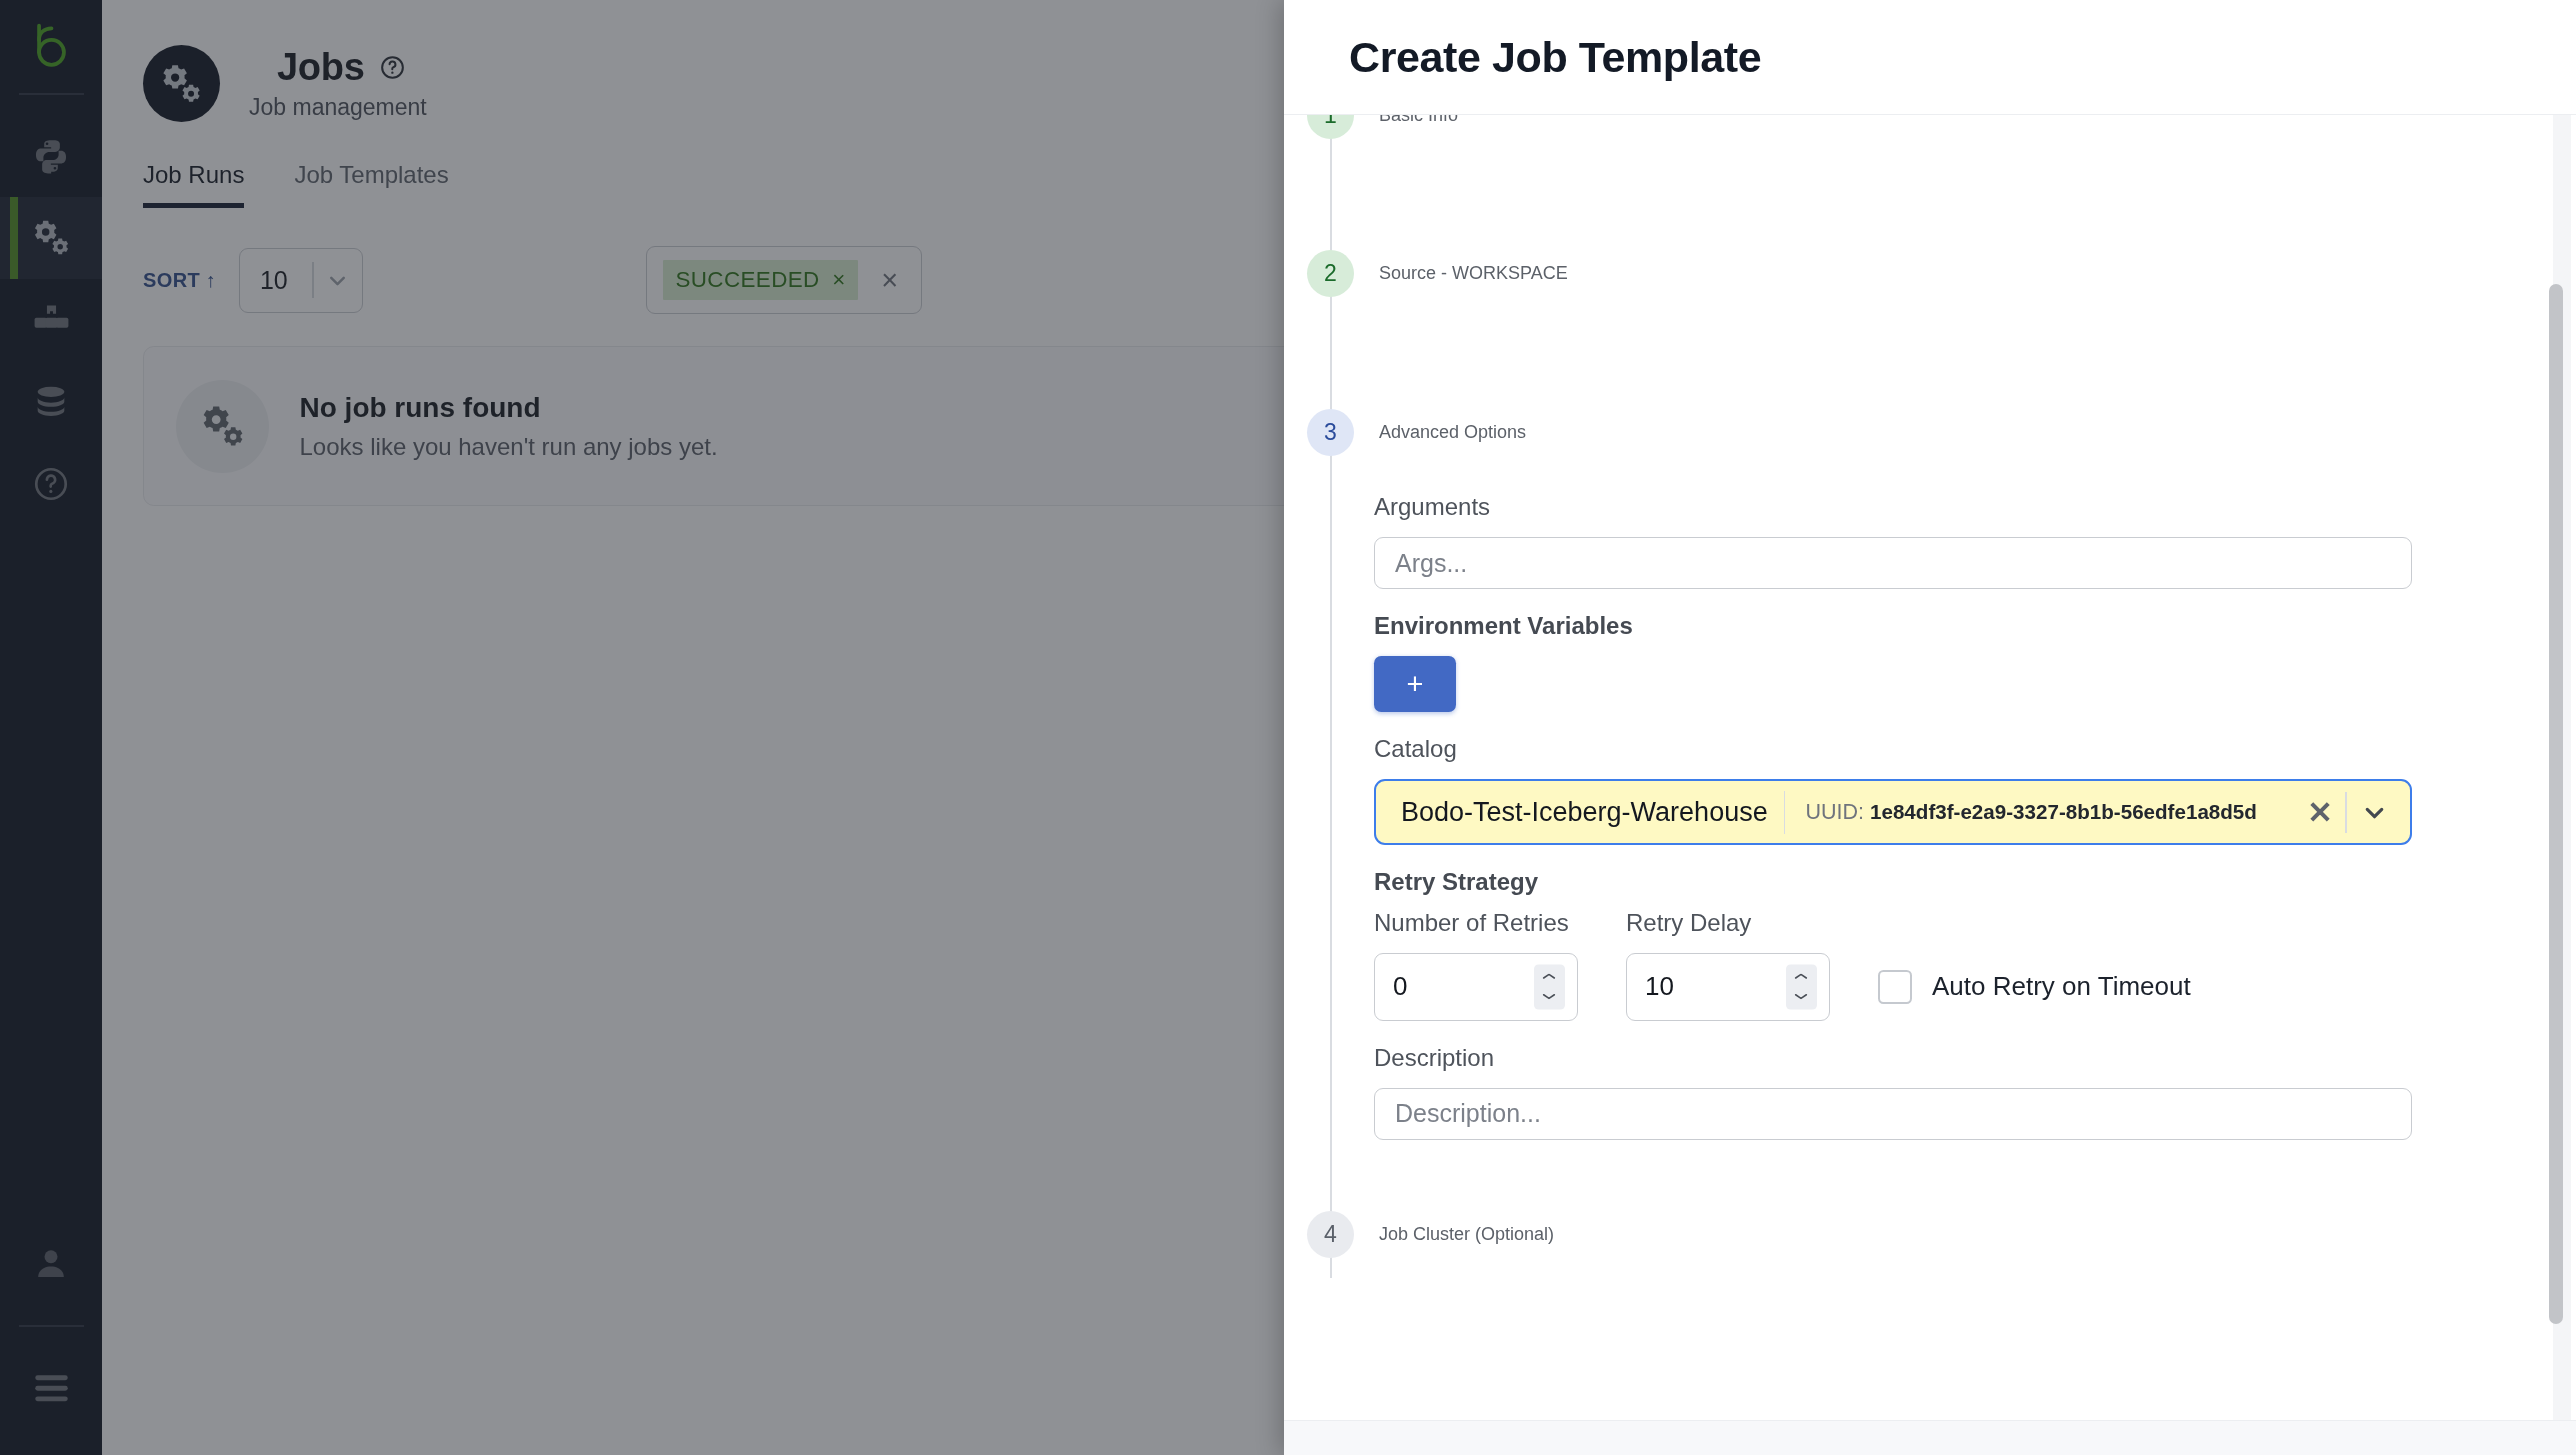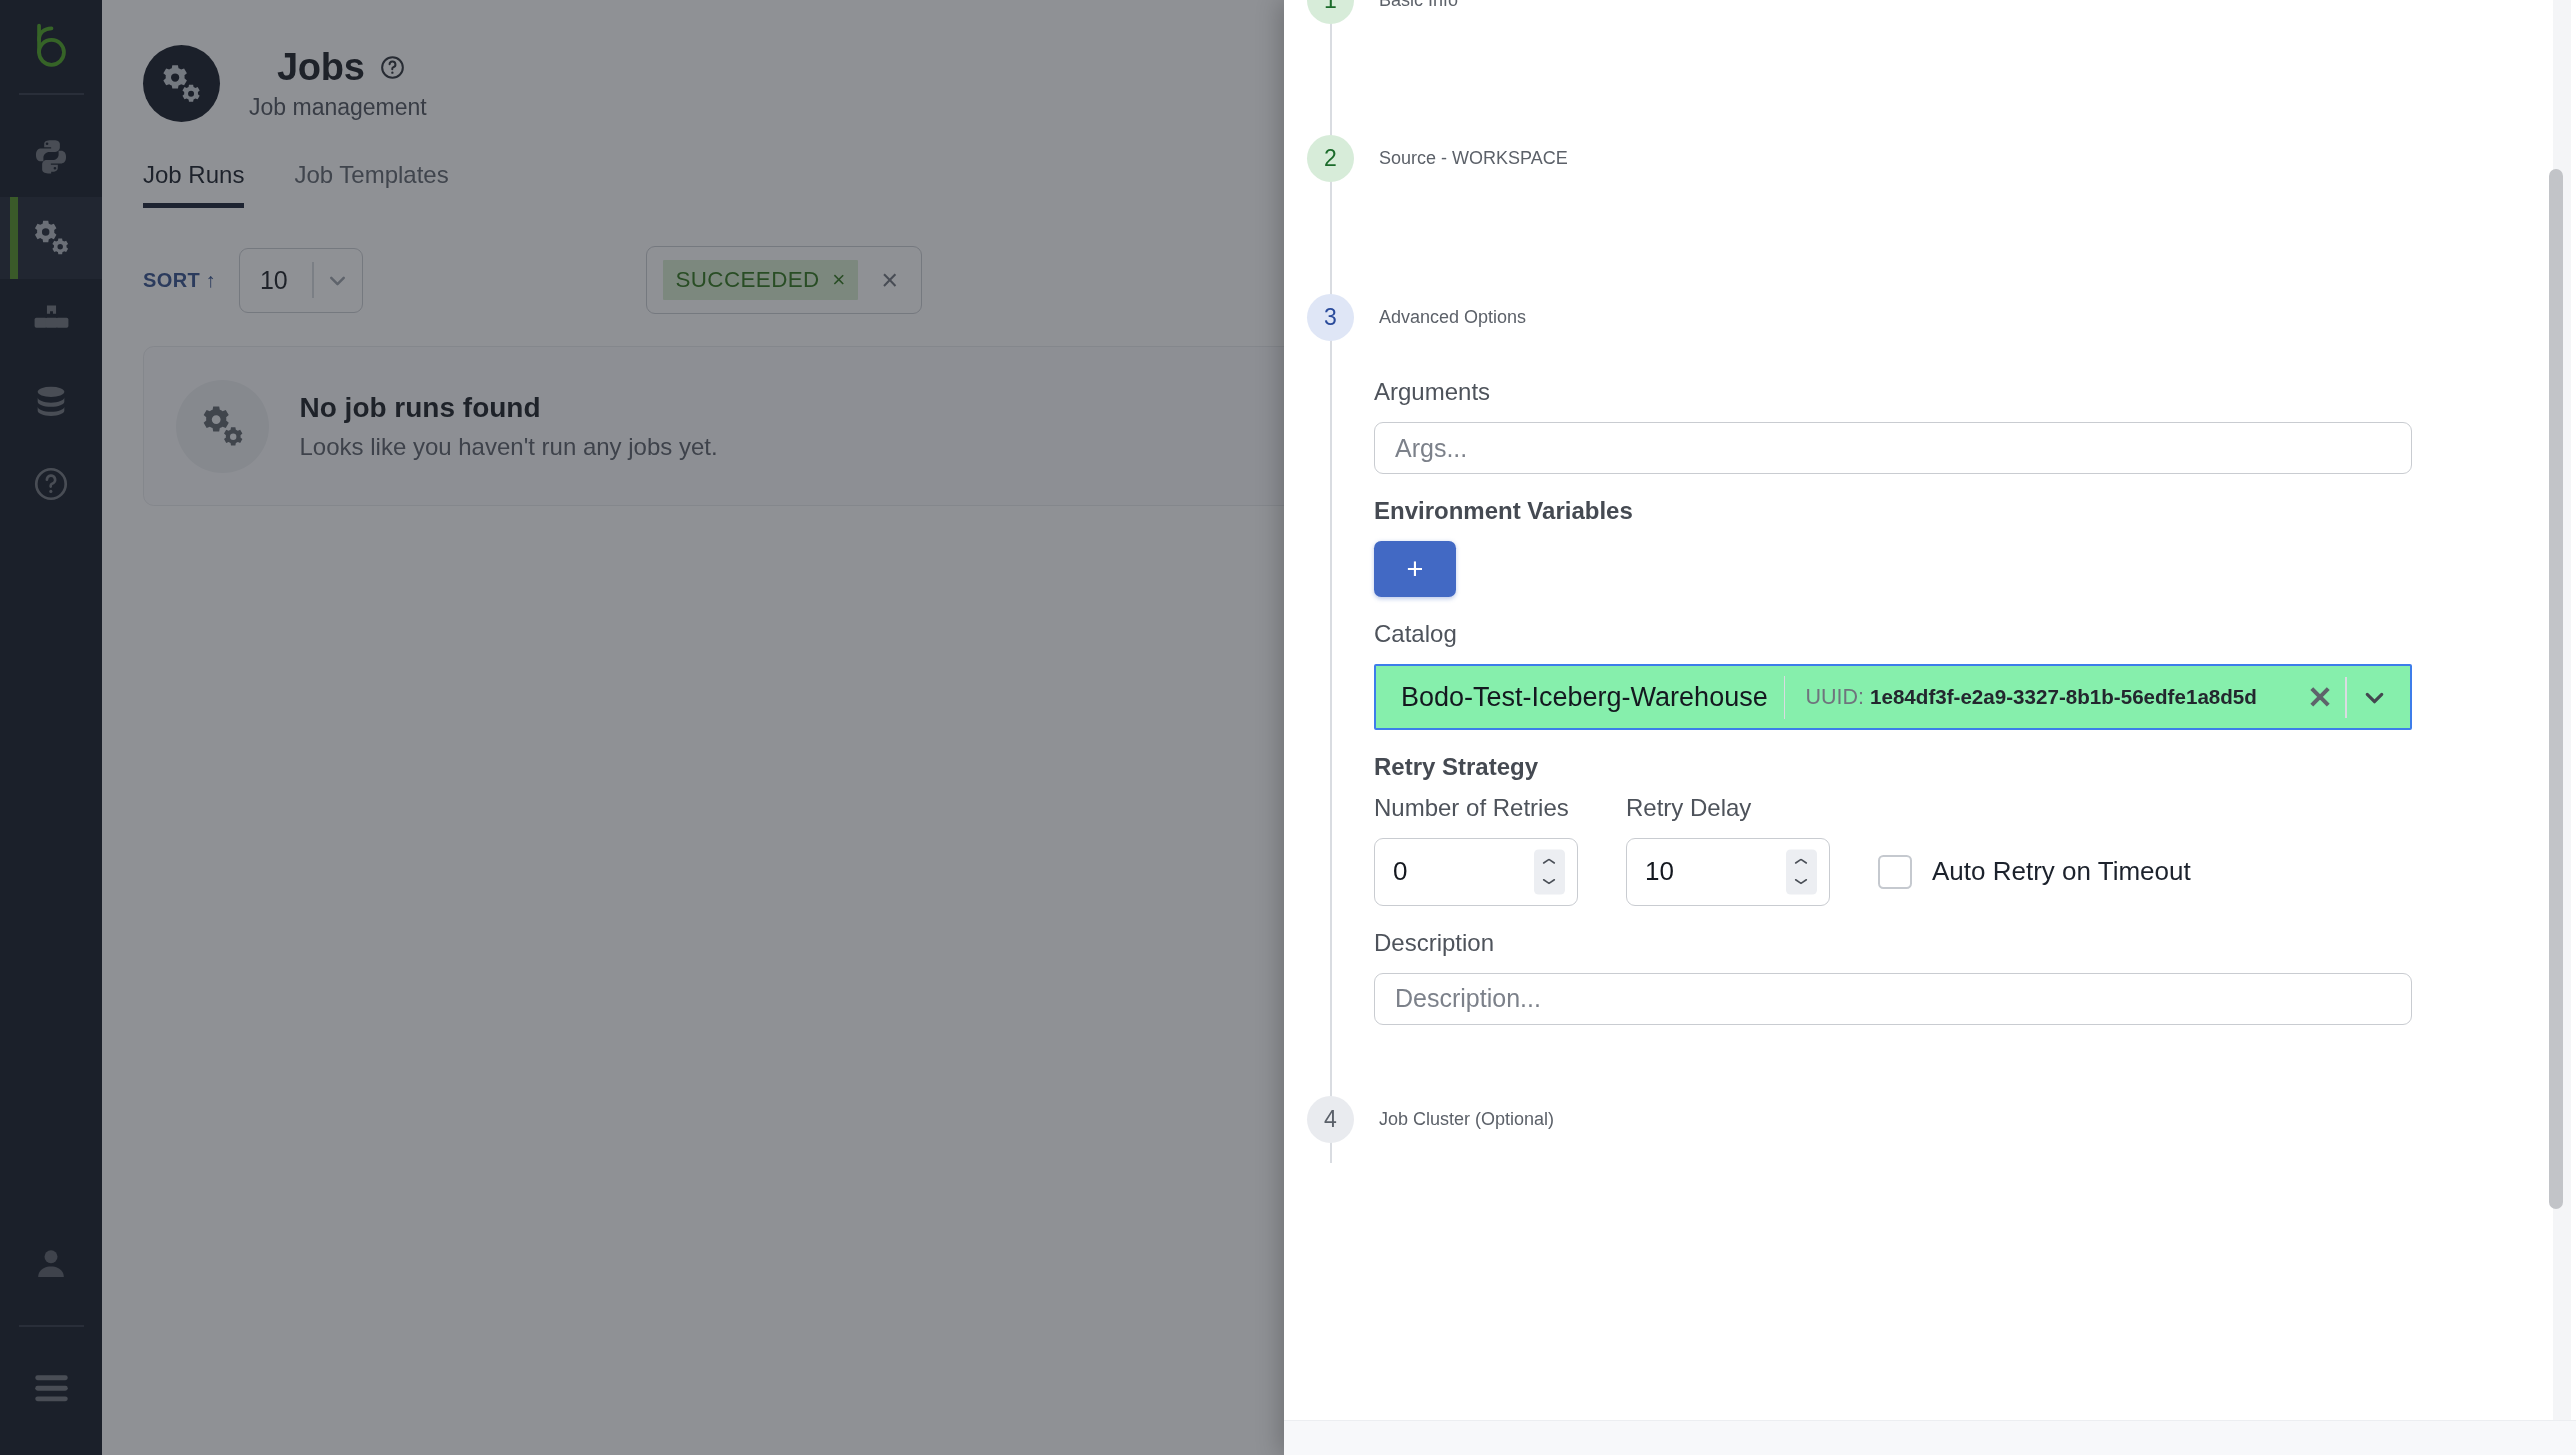--- a/index.html
+++ b/index.html
@@ -179,21 +179,21 @@
   .add-btn {
     width: 82px; height: 56px; border-radius: 7.2px;
     background: #4269c4; color: #fff;
     display: flex; align-items: center; justify-content: center;
     font-size: 29px; line-height: 1;
     box-shadow: 0 1.8px 4.5px rgba(66,105,196,.35);
   }
 
   .combo {
     width: 1038px; height: 66px;
-    border: 2.7px solid #3d7dea; border-radius: 2px; background: #86efac;
+    border: 2.7px solid #3d7dea; border-radius: 11px; background: #fef9c3;
     display: flex; align-items: center; padding: 0 7.2px 0 9px;
   }
   .combo-value {
     font-size: 27px; color: #14181f; padding: 0 16px;
   }
   .combo-sep { width: 1.8px; height: 43px; background: #d9dce1; }
   .combo-uuid {
     flex: 1; padding-left: 20px; font-size: 21.5px; color: #6f747d; white-space: nowrap;
   }
   .combo-uuid b { color: #23272e; font-weight: bold; font-size: 20.6px; }
@@ -370,20 +370,23 @@
         <svg width="39" height="30.5" viewBox="0 0 24 18" fill="#6d7279">
           <rect x="2" y="1" width="20" height="3" rx="1.5"></rect>
           <rect x="2" y="7.5" width="20" height="3" rx="1.5"></rect>
           <rect x="2" y="14" width="20" height="3" rx="1.5"></rect>
         </svg>
       </div>
     </div>
   </div>
 
   <div class="panel">
+    <div class="panel-header">
+      <div class="panel-title">Create Job Template</div>
+    </div>
 
     <div class="panel-body">
       <div class="panel-scroll">
         <div class="stepper">
           <div class="step-line"></div>
 
           <div class="step" style="margin-top:-43px;">
             <div class="step-dot done">1</div>
             <div class="step-label">Basic Info</div>
           </div>

